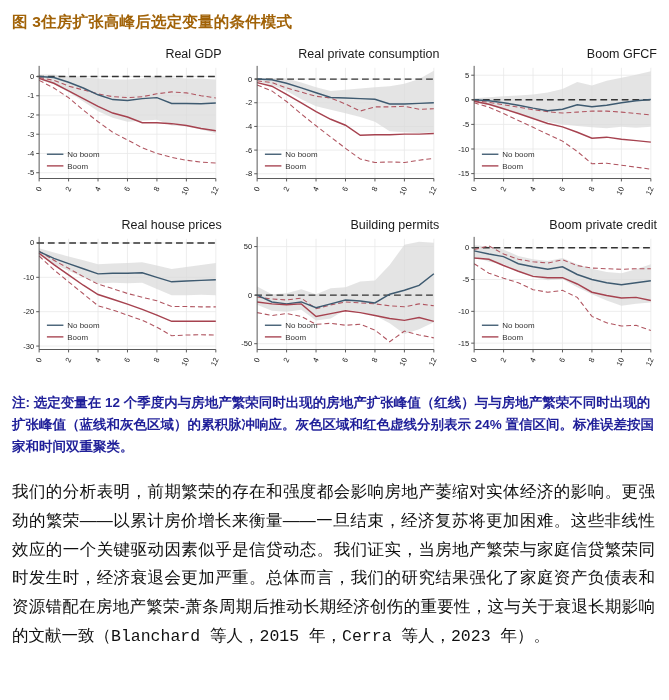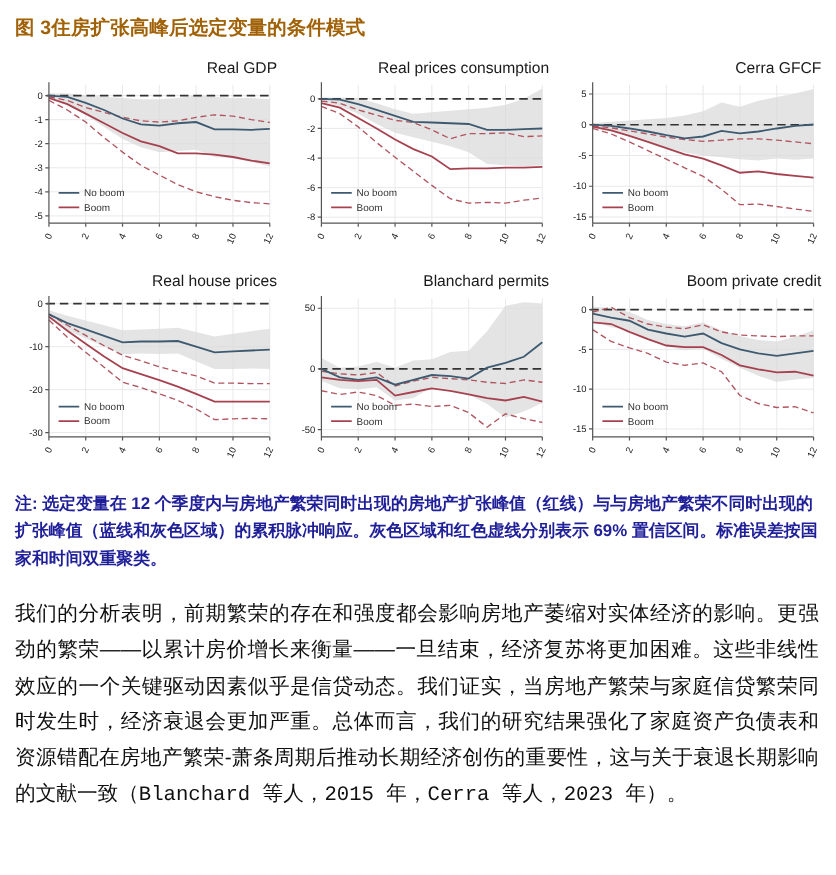--- a/index.html
+++ b/index.html
@@ -72,21 +72,21 @@
           <text x="184.66666666666669" y="130" text-anchor="end" font-size="7.8" fill="#222" transform="rotate(-65 184.66666666666669 130)">10</text>
           <line x1="212" x2="212" y1="120" y2="123" stroke="#555555" stroke-width="1"></line>
           <text x="215" y="130" text-anchor="end" font-size="7.8" fill="#222" transform="rotate(-65 215 130)">12</text>
           <line x1="38" x2="55" y1="95" y2="95" stroke="#3e5a70" stroke-width="1.4"></line>
           <text x="59" y="97.8" font-size="8.2" fill="#333">No boom</text>
           <line x1="38" x2="55" y1="107" y2="107" stroke="#a6424f" stroke-width="1.4"></line>
           <text x="59" y="109.8" font-size="8.2" fill="#333">Boom</text>
         </svg>
     </div>
     <div class="panel">
-      <div class="panel-title">Real prices consumption</div>
+      <div class="panel-title">Real private consumption</div>
       <svg viewBox="0 0 218 148">
           <line x1="30" x2="212" y1="17.582887700534762" y2="17.582887700534762" stroke="#e8e8e8" stroke-width="0.8"></line>
           <line x1="30" x2="212" y1="41.96791443850268" y2="41.96791443850268" stroke="#e8e8e8" stroke-width="0.8"></line>
           <line x1="30" x2="212" y1="66.35294117647058" y2="66.35294117647058" stroke="#e8e8e8" stroke-width="0.8"></line>
           <line x1="30" x2="212" y1="90.73796791443851" y2="90.73796791443851" stroke="#e8e8e8" stroke-width="0.8"></line>
           <line x1="30" x2="212" y1="115.1229946524064" y2="115.1229946524064" stroke="#e8e8e8" stroke-width="0.8"></line>
           <line x1="60.33333333333333" x2="60.33333333333333" y1="6" y2="120" stroke="#e8e8e8" stroke-width="0.8"></line>
           <line x1="90.66666666666666" x2="90.66666666666666" y1="6" y2="120" stroke="#e8e8e8" stroke-width="0.8"></line>
           <line x1="121" x2="121" y1="6" y2="120" stroke="#e8e8e8" stroke-width="0.8"></line>
           <line x1="151.33333333333331" x2="151.33333333333331" y1="6" y2="120" stroke="#e8e8e8" stroke-width="0.8"></line>
@@ -124,21 +124,21 @@
           <text x="184.66666666666669" y="130" text-anchor="end" font-size="7.8" fill="#222" transform="rotate(-65 184.66666666666669 130)">10</text>
           <line x1="212" x2="212" y1="120" y2="123" stroke="#555555" stroke-width="1"></line>
           <text x="215" y="130" text-anchor="end" font-size="7.8" fill="#222" transform="rotate(-65 215 130)">12</text>
           <line x1="38" x2="55" y1="95" y2="95" stroke="#3e5a70" stroke-width="1.4"></line>
           <text x="59" y="97.8" font-size="8.2" fill="#333">No boom</text>
           <line x1="38" x2="55" y1="107" y2="107" stroke="#a6424f" stroke-width="1.4"></line>
           <text x="59" y="109.8" font-size="8.2" fill="#333">Boom</text>
         </svg>
     </div>
     <div class="panel">
-      <div class="panel-title">Cerra GFCF</div>
+      <div class="panel-title">Boom GFCF</div>
       <svg viewBox="0 0 218 148">
           <line x1="30" x2="212" y1="13.6" y2="13.6" stroke="#e8e8e8" stroke-width="0.8"></line>
           <line x1="30" x2="212" y1="38.93333333333333" y2="38.93333333333333" stroke="#e8e8e8" stroke-width="0.8"></line>
           <line x1="30" x2="212" y1="64.26666666666667" y2="64.26666666666667" stroke="#e8e8e8" stroke-width="0.8"></line>
           <line x1="30" x2="212" y1="89.6" y2="89.6" stroke="#e8e8e8" stroke-width="0.8"></line>
           <line x1="30" x2="212" y1="114.93333333333334" y2="114.93333333333334" stroke="#e8e8e8" stroke-width="0.8"></line>
           <line x1="60.33333333333333" x2="60.33333333333333" y1="6" y2="120" stroke="#e8e8e8" stroke-width="0.8"></line>
           <line x1="90.66666666666666" x2="90.66666666666666" y1="6" y2="120" stroke="#e8e8e8" stroke-width="0.8"></line>
           <line x1="121" x2="121" y1="6" y2="120" stroke="#e8e8e8" stroke-width="0.8"></line>
           <line x1="151.33333333333331" x2="151.33333333333331" y1="6" y2="120" stroke="#e8e8e8" stroke-width="0.8"></line>
@@ -225,21 +225,21 @@
           <text x="184.66666666666669" y="130" text-anchor="end" font-size="7.8" fill="#222" transform="rotate(-65 184.66666666666669 130)">10</text>
           <line x1="212" x2="212" y1="120" y2="123" stroke="#555555" stroke-width="1"></line>
           <text x="215" y="130" text-anchor="end" font-size="7.8" fill="#222" transform="rotate(-65 215 130)">12</text>
           <line x1="38" x2="55" y1="95" y2="95" stroke="#3e5a70" stroke-width="1.4"></line>
           <text x="59" y="97.8" font-size="8.2" fill="#333">No boom</text>
           <line x1="38" x2="55" y1="107" y2="107" stroke="#a6424f" stroke-width="1.4"></line>
           <text x="59" y="109.8" font-size="8.2" fill="#333">Boom</text>
         </svg>
     </div>
     <div class="panel">
-      <div class="panel-title">Blanchard permits</div>
+      <div class="panel-title">Building permits</div>
       <svg viewBox="0 0 218 148">
           <line x1="30" x2="212" y1="14" y2="14" stroke="#e8e8e8" stroke-width="0.8"></line>
           <line x1="30" x2="212" y1="64" y2="64" stroke="#e8e8e8" stroke-width="0.8"></line>
           <line x1="30" x2="212" y1="114" y2="114" stroke="#e8e8e8" stroke-width="0.8"></line>
           <line x1="60.33333333333333" x2="60.33333333333333" y1="6" y2="120" stroke="#e8e8e8" stroke-width="0.8"></line>
           <line x1="90.66666666666666" x2="90.66666666666666" y1="6" y2="120" stroke="#e8e8e8" stroke-width="0.8"></line>
           <line x1="121" x2="121" y1="6" y2="120" stroke="#e8e8e8" stroke-width="0.8"></line>
           <line x1="151.33333333333331" x2="151.33333333333331" y1="6" y2="120" stroke="#e8e8e8" stroke-width="0.8"></line>
           <line x1="181.66666666666669" x2="181.66666666666669" y1="6" y2="120" stroke="#e8e8e8" stroke-width="0.8"></line>
           <line x1="212" x2="212" y1="6" y2="120" stroke="#e8e8e8" stroke-width="0.8"></line>
@@ -321,17 +321,17 @@
           <line x1="212" x2="212" y1="120" y2="123" stroke="#555555" stroke-width="1"></line>
           <text x="215" y="130" text-anchor="end" font-size="7.8" fill="#222" transform="rotate(-65 215 130)">12</text>
           <line x1="38" x2="55" y1="95" y2="95" stroke="#3e5a70" stroke-width="1.4"></line>
           <text x="59" y="97.8" font-size="8.2" fill="#333">No boom</text>
           <line x1="38" x2="55" y1="107" y2="107" stroke="#a6424f" stroke-width="1.4"></line>
           <text x="59" y="109.8" font-size="8.2" fill="#333">Boom</text>
         </svg>
     </div>
   </div>
 
-  <p class="note">注: 选定变量在 12 个季度内与房地产繁荣同时出现的房地产扩张峰值（红线）与与房地产繁荣不同时出现的扩张峰值（蓝线和灰色区域）的累积脉冲响应。灰色区域和红色虚线分别表示 69% 置信区间。标准误差按国家和时间双重聚类。</p>
+  <p class="note">注: 选定变量在 12 个季度内与房地产繁荣同时出现的房地产扩张峰值（红线）与与房地产繁荣不同时出现的扩张峰值（蓝线和灰色区域）的累积脉冲响应。灰色区域和红色虚线分别表示 24% 置信区间。标准误差按国家和时间双重聚类。</p>
 
   <p class="body-text"><span>我们的分析表明，</span><span class="u-red">前期繁荣的存在和强度都会影响房地产萎缩对实体经济的影响。</span><span>更强劲的繁荣——以累计房价增长来衡量——</span><span class="u-red">一旦结束，经济复苏将更加困难。</span><span>这些非线性效应的一个</span><span class="u-red">关键驱动因素似乎是信贷动态。</span><span>我们证实，当房地产繁荣与家庭信贷繁荣同时发生时，经济衰退会更加严重。总体而言，我们的研究结果强化了</span><span class="u-red">家庭资产负债表和资源错配在房地产繁荣-萧条周期后推动长期经济创伤的重要性，这与关于衰退长期影响的文献一致</span><span class="serif">（Blanchard 等人，2015 年，Cerra 等人，2023 年）。</span></p>
 
 </div>
 
 </body></html>

